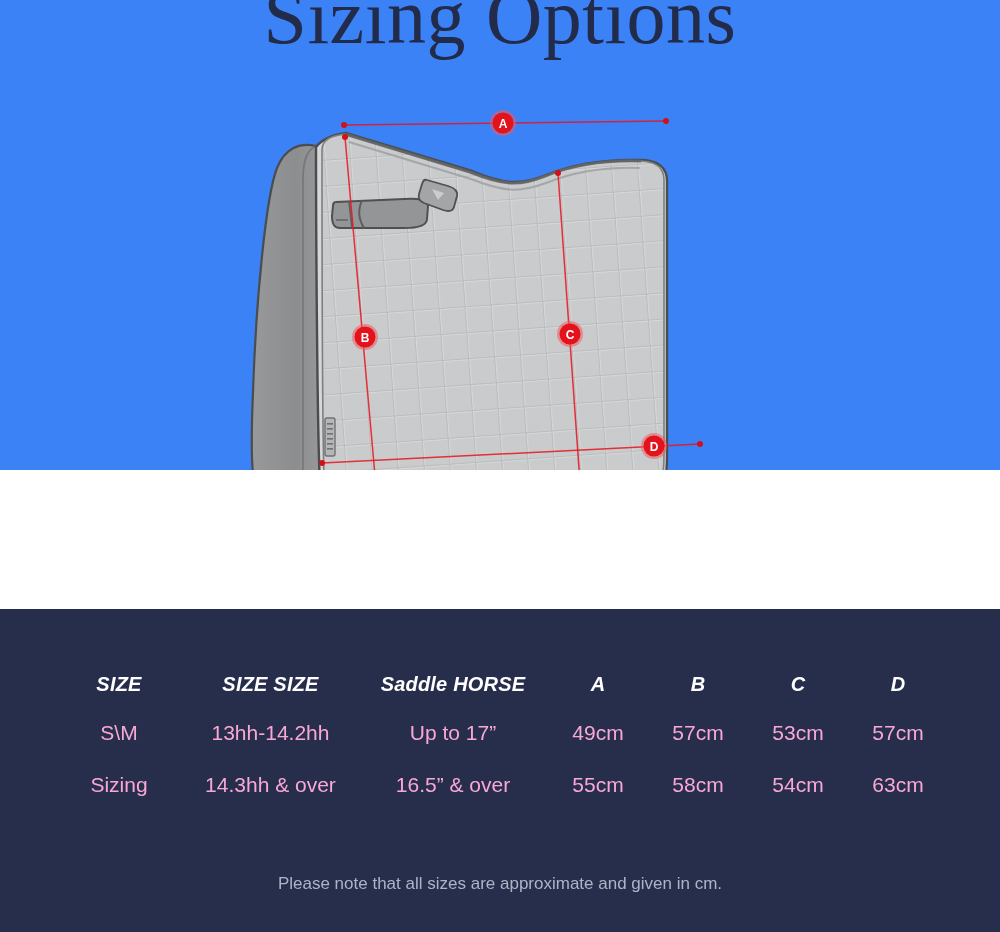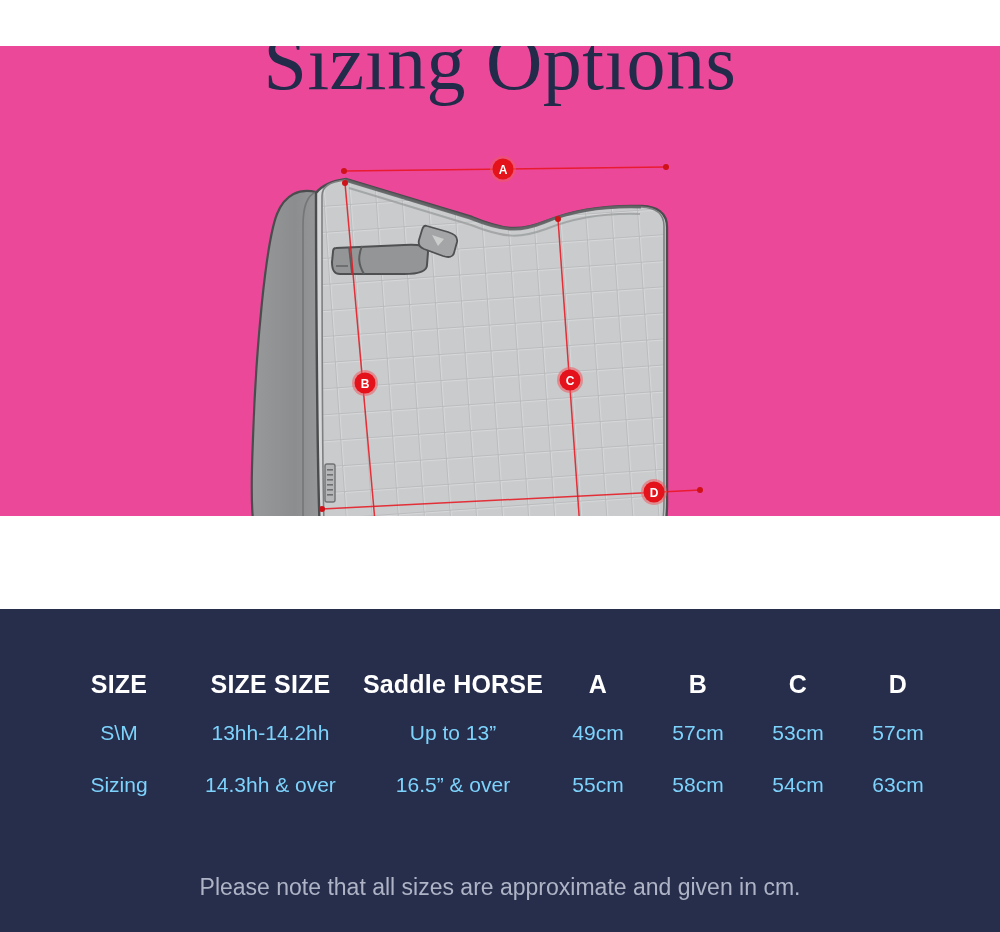--- a/index.html
+++ b/index.html
@@ -13,23 +13,22 @@
     font-family: "Liberation Sans", sans-serif;
     overflow: hidden;
     position: relative;
   }
 
   
   #top-section {
     position: absolute;
     left: 0; top: 0;
     width: 1000px; height: 470px;
-    background: #ec4899;
+    background: #3b82f6;
     overflow: hidden;
-    margin-top: 46px;
   }
 
   #page-title {
     position: absolute;
     left: 0; top: -22px;
     width: 1000px;
     text-align: center;
     font-family: "Liberation Serif", "DejaVu Serif", serif;
     font-size: 78px;
     line-height: 1.0;
@@ -61,43 +60,44 @@
     table-layout: fixed;
   }
   #size-table th, #size-table td {
     color: #ffffff;
     text-align: center;
     padding: 0;
     font-weight: normal;
     vertical-align: middle;
   }
   #size-table th {
-    font-size: 25px;
+    font-size: 20px;
     font-weight: bold;
     letter-spacing: 0.2px;
     height: 46px;
     font-stretch: condensed;
+    font-style: italic;
   }
   #size-table td {
     font-size: 21px;
     height: 52px;
-    color: #7dd3fc;
+    color: #f9a8d4;
   }
   #size-table col.c-size     { width: 128px; }
   #size-table col.c-horse    { width: 175px; }
   #size-table col.c-saddle   { width: 190px; }
   #size-table col.c-meas     { width: 100px; }
   #size-table col.c-pad      { width: 55px; }
 
   #table-note {
     position: absolute;
     left: 0; top: 265px;
     width: 1000px;
     text-align: center;
-    font-size: 23px;
+    font-size: 17px;
     color: #AEB4C6;
   }
 </style>
 </head>
 <body>
 
 <div id="top-section">
 
   <div id="page-title">Sizing Options</div>
 
@@ -306,21 +306,21 @@
         <th>C</th>
         <th>D</th>
         <th></th>
       </tr>
     </thead>
     <tbody>
       <tr>
         <td></td>
         <td>S\M</td>
         <td>13hh-14.2hh</td>
-        <td>Up to 13”</td>
+        <td>Up to 17”</td>
         <td>49cm</td>
         <td>57cm</td>
         <td>53cm</td>
         <td>57cm</td>
         <td></td>
       </tr>
       <tr>
         <td></td>
         <td>Sizing</td>
         <td>14.3hh &amp; over</td>

